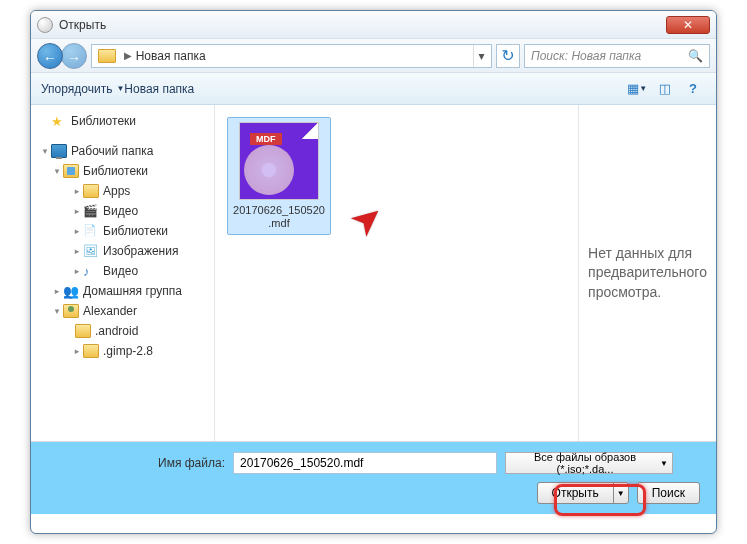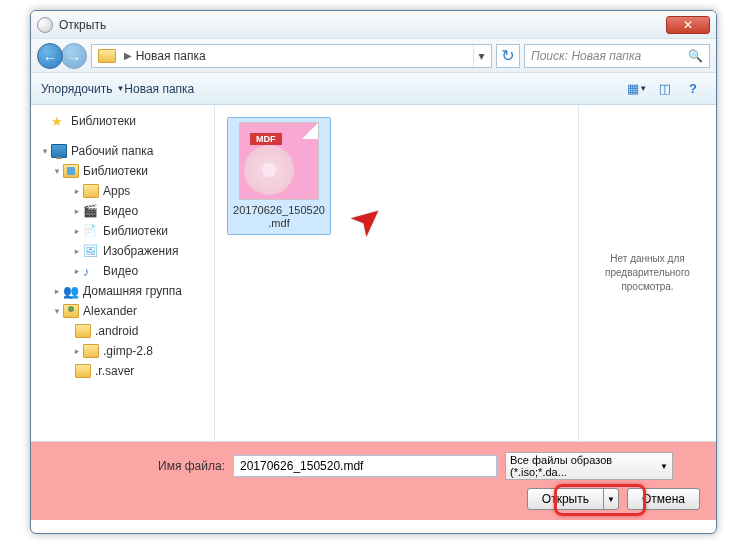--- a/index.html
+++ b/index.html
@@ -85,48 +85,48 @@
 .indent2 { padding-left: 40px; }
 .indent3 { padding-left: 44px; }
 
 .files-area { flex: 1; padding: 12px; display: flex; gap: 12px; align-items: flex-start; position: relative; }
 .file-item {
   width: 104px; height: 118px; display: flex; flex-direction: column; align-items: center;
   padding: 4px; border: 1px solid transparent; border-radius: 2px; cursor: pointer;
 }
 .file-item.selected { background: #cde8ff; border-color: #7fb8e8; }
 .file-thumb {
-  width: 80px; height: 80px; background: #f9a8d4; border: 1px solid #c8c8c8;
+  width: 80px; height: 80px; background: #6d28d9; border: 1px solid #c8c8c8;
   position: relative; display: flex; flex-direction: column;
 }
 .file-thumb::before { content: ''; position: absolute; top: 0; right: 0; width: 16px; height: 16px; background: linear-gradient(135deg, transparent 48%, #ddd 50%, #fff 52%); }
 .file-badge { position: absolute; top: 10px; left: 10px; background: #d43939; color: #fff; font-size: 9px; font-weight: bold; padding: 1px 6px; }
 .file-disc { position: absolute; bottom: 4px; left: 4px; width: 50px; height: 50px; border-radius: 50%; background: radial-gradient(circle, #fff 18%, #f4e8e8 22%, #f0dada 60%, #e8c8c8); opacity: 0.7; }
 .file-name { font-size: 11px; text-align: center; margin-top: 4px; color: #333; line-height: 1.2; word-break: break-word; }
 
 .arrow-cursor {
   position: absolute; left: 136px; top: 92px; font-size: 38px; color: #d42020;
   transform: rotate(-40deg); text-shadow: 0 0 2px rgba(0,0,0,0.3); pointer-events: none;
 }
 
 .preview-pane { width: 138px; border-left: 1px solid #e0e6ea; display: flex; align-items: center; justify-content: center; padding: 10px; }
-.preview-text { font-size: 10px; color: #666; text-align: center; line-height: 1.4; }
+.preview-text { font-size: 14px; color: #666; line-height: 1.4; }
 
 .footer {
-  padding: 10px 12px; background: #fca5a5; border-top: 1px solid #dcdcdc;
+  padding: 10px 12px; background: #7dd3fc; border-top: 1px solid #dcdcdc;
 }
 .footer-row { display: flex; align-items: center; margin-bottom: 8px; gap: 8px; }
 .footer-label { font-size: 12px; color: #333; width: 70px; text-align: right; margin-left: 112px; }
 .filename-input {
   flex: 1; height: 22px; border: 1px solid #abc4d8; background: #fff;
   font-size: 12px; padding: 0 6px; max-width: 264px;
 }
 .filter-combo {
-  width: 168px; height: 28px; border: 1px solid #abadb3; background: linear-gradient(#fdfdfd, #ebebeb);
-  font-size: 11px; padding: 0 4px; display: flex; align-items: center; cursor: pointer;
+  width: 168px; height: 22px; border: 1px solid #abadb3; background: linear-gradient(#fdfdfd, #ebebeb);
+  font-size: 11px; padding: 0 4px; display: flex; align-items: center; cursor: pointer; text-align: center;
 }
 .filter-arrow { margin-left: auto; font-size: 8px; }
 .footer-buttons { display: flex; justify-content: flex-end; gap: 8px; padding-right: 4px; }
 .btn {
   height: 22px; border: 1px solid #8a8a8a; background: linear-gradient(#fdfdfd, #e4e4e4);
   font-size: 12px; padding: 0 14px; cursor: pointer; border-radius: 3px; display: flex; align-items: center;
 }
 .btn-split { padding: 0; }
 .btn-split-main { padding: 0 14px; border-right: 1px solid #8a8a8a; height: 100%; display: flex; align-items: center; }
 .btn-split-arrow { width: 14px; display: flex; align-items: center; justify-content: center; font-size: 8px; }
@@ -248,24 +248,20 @@
         <span>Alexander</span>
       </div>
       <div class="tree-item indent3">
         <span class="tree-icon icon-folder"></span>
         <span>.android</span>
       </div>
       <div class="tree-item indent2">
         <span class="tree-expander">▸</span>
         <span class="tree-icon icon-folder"></span>
         <span>.gimp-2.8</span>
-      </div>
-      <div class="tree-item indent3">
-        <span class="tree-icon icon-folder"></span>
-        <span>.r.saver</span>
       </div>
     </div>
 
     <div class="files-area">
       <div class="file-item selected">
         <div class="file-thumb">
           <div class="file-badge">MDF</div>
           <div class="file-disc"></div>
         </div>
         <div class="file-name">20170626_150520.mdf</div>
@@ -286,20 +282,20 @@
         <span>Все файлы образов (*.iso;*.da...</span>
         <span class="filter-arrow">▼</span>
       </div>
     </div>
     <div class="footer-buttons">
       <div class="btn btn-split">
         <span class="btn-split-main">Открыть</span>
         <span class="btn-split-arrow">▼</span>
       </div>
       <div class="btn">
-        <span>Отмена</span>
+        <span>Поиск</span>
       </div>
     </div>
   </div>
 
 </div>
 
 <div class="highlight-ring ring-open"></div>
 
 </body></html>

